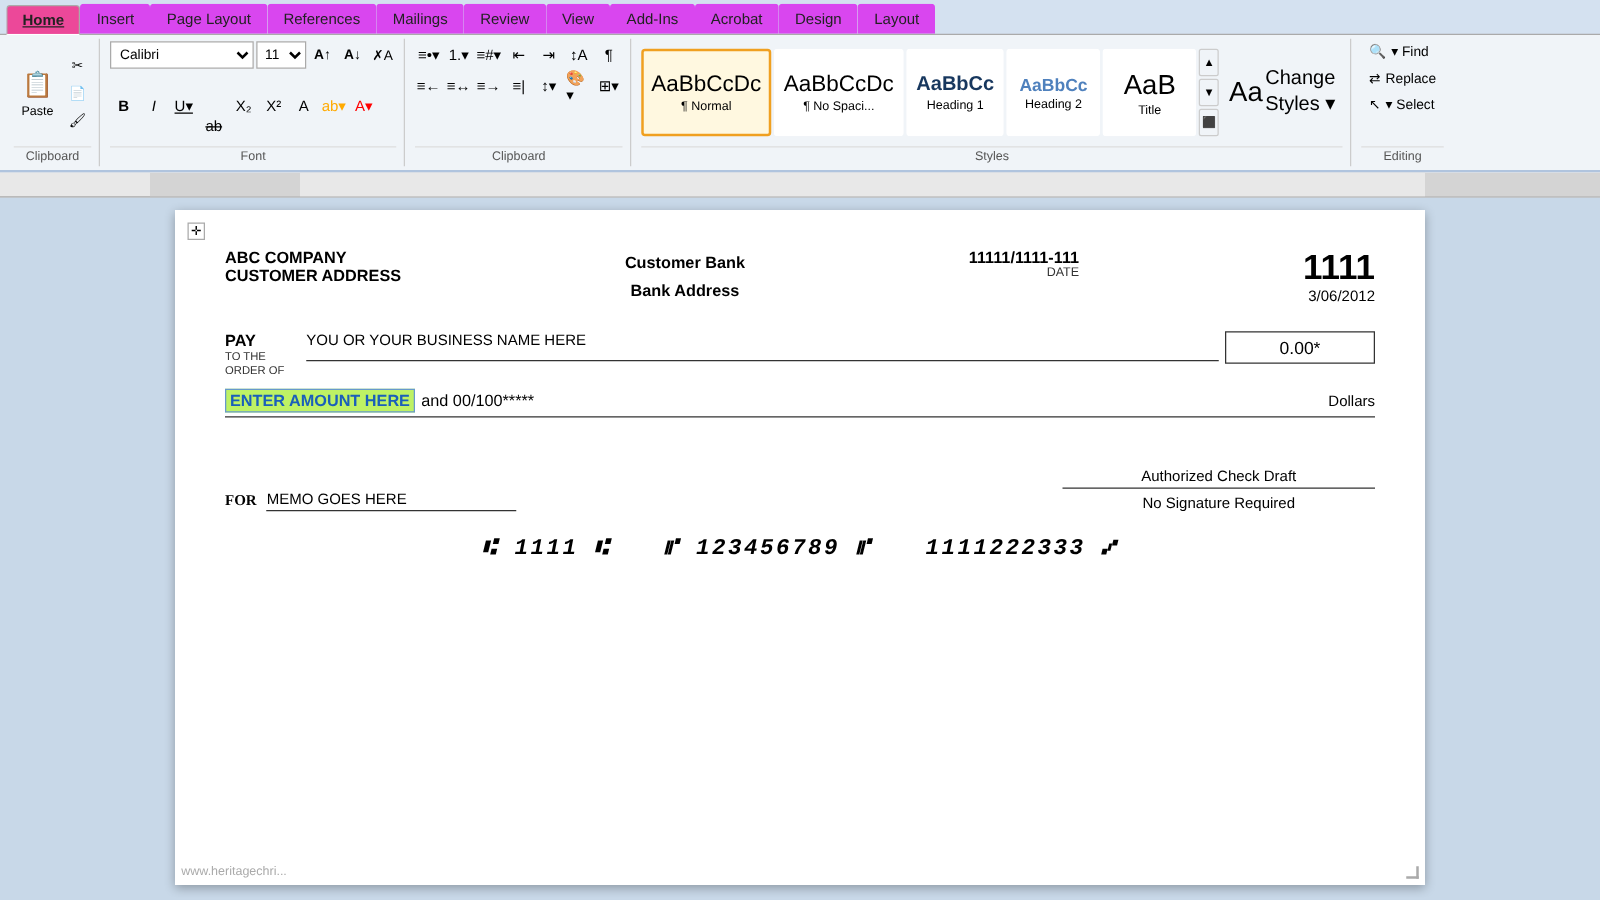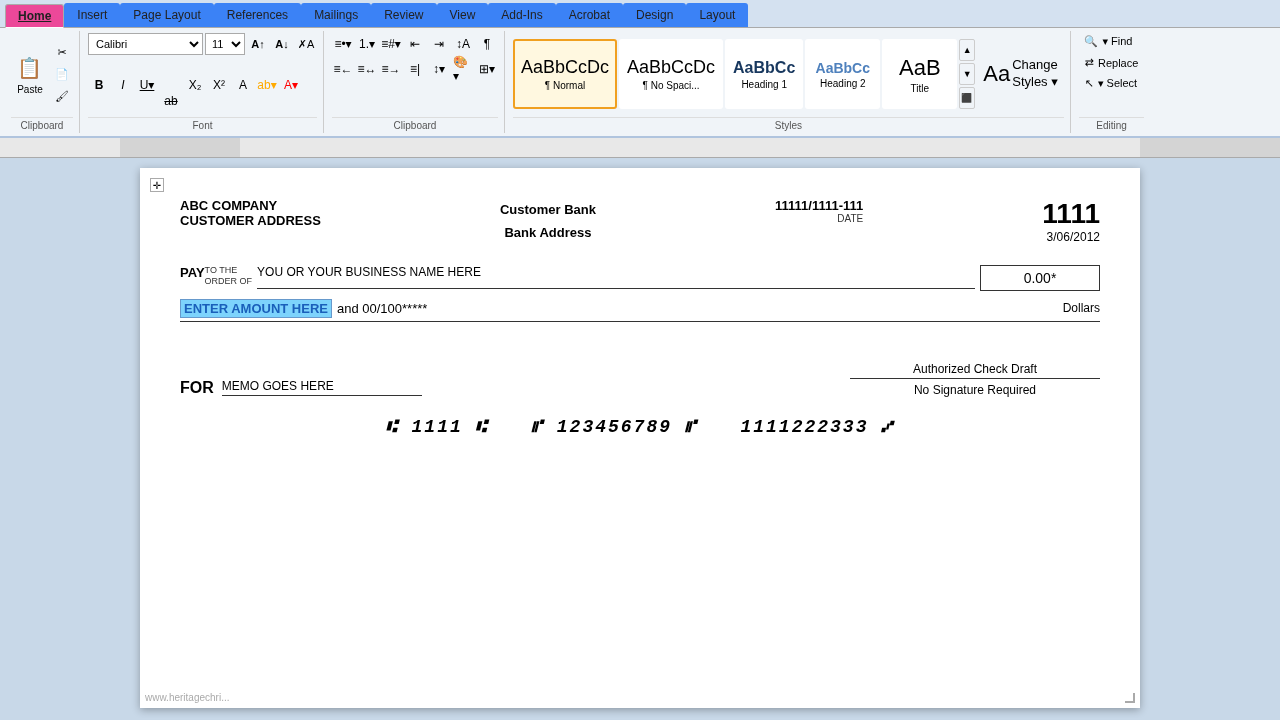--- a/index.html
+++ b/index.html
@@ -1,18 +1,18 @@
 <!DOCTYPE html>
 <html><head>
   <meta charset="utf-8">
   <style>
     * { margin: 0; padding: 0; box-sizing: border-box; }
     body { font-family: 'Segoe UI', Tahoma, Geneva, Verdana, sans-serif; background: #c8d8e8; width: 1280px; height: 720px; overflow: hidden; font-size: 12px; }
     .tabs-bar { display: flex; background: #d4e1f0; border-bottom: 1px solid #aaa; padding-top: 3px; padding-left: 5px; }
-    .tab { padding: 4px 12px; cursor: pointer; border-radius: 3px 3px 0 0; font-size: 12px; color: #222; background: #3b82f6; border: 1px solid transparent; border-bottom: none; }
+    .tab { padding: 4px 12px; cursor: pointer; border-radius: 3px 3px 0 0; font-size: 12px; color: #222; background: #d946ef; border: 1px solid transparent; border-bottom: none; }
     .tab.active { background: #ec4899; border: 1px solid #aaa; border-bottom: 1px solid #fff; font-weight: bold; color: #222; position: relative; top: 1px; z-index: 2; text-decoration: underline; }
 
     .ribbon { background: #f0f4f8; border-bottom: 2px solid #b0c4de; display: flex; align-items: stretch; padding: 3px 5px; gap: 2px; height: 110px; }
     .ribbon-group { display: flex; flex-direction: column; align-items: center; border-right: 1px solid #ccc; padding: 2px 6px; min-width: fit-content; }
     .ribbon-group-content { display: flex; align-items: center; gap: 2px; flex: 1; }
     .ribbon-group-label { font-size: 10px; color: #555; margin-top: 2px; padding-top: 2px; border-top: 1px solid #ddd; width: 100%; text-align: center; }
 
     
     .big-btn { display: flex; flex-direction: column; align-items: center; justify-content: center; cursor: pointer; padding: 3px 5px; border-radius: 3px; font-size: 10px; gap: 2px; }
     .big-icon { width: 28px; height: 28px; display: flex; align-items: center; justify-content: center; font-size: 20px; }
@@ -164,21 +164,21 @@
         <span class="style-label">Title</span>
       </div>
       <div style="display:flex;flex-direction:column;gap:2px;">
         <div class="arrow-btn">▲</div>
         <div class="arrow-btn">▼</div>
         <div class="arrow-btn">⬛</div>
       </div>
 
       <div class="change-styles-btn">
         <div style="font-size:22px;">Aa</div>
-        <div style="font-size:13px;text-align:right;line-height:1.3;">Change<br>Styles ▾</div>
+        <div style="font-size:16px;text-align:right;line-height:1.3;">Change<br>Styles ▾</div>
       </div>
     </div>
     <div class="ribbon-group-label">Styles</div>
   </div>
 
   <div class="ribbon-group" style="border-right:none;">
     <div class="ribbon-group-content" style="flex-direction:column;gap:4px;align-items:flex-start;">
       <div class="editing-btn">
         <span>🔍</span>
         <span>▾ Find</span>
@@ -226,37 +226,37 @@
         <div style="font-size:13px;font-weight:bold;">11111/1111-111</div>
         <div style="font-size:10px;color:#333;">DATE</div>
       </div>
       <div style="text-align:right;">
         <div class="check-number">1111</div>
         <div style="font-size:12px;">3/06/2012</div>
       </div>
     </div>
 
     <div style="display:flex;align-items:flex-start;margin-top:10px;gap:5px;">
-      <div style="display:flex;flex-direction:row;min-width:60px;">
+      <div style="display:flex;flex-direction:column;min-width:60px;">
         <span style="font-weight:bold;font-size:13px;">PAY</span>
         <span style="font-size:9px;line-height:1.3;color:#333;">TO THE<br>ORDER OF</span>
       </div>
       <div style="flex:1;border-bottom:1px solid #333;padding-bottom:3px;font-size:12px;min-height:24px;">YOU OR YOUR BUSINESS NAME HERE</div>
       <div style="border:1px solid #333;padding:4px 10px;font-size:14px;min-width:120px;text-align:center;">0.00*</div>
     </div>
 
     <div style="display:flex;align-items:center;margin-top:8px;gap:5px;border-bottom:1px solid #333;padding-bottom:3px;">
-      <span style="color:#1a5fba;font-weight:bold;font-size:13px;background:#7dd3fc;padding:1px 3px;border:1px solid #6699cc;">ENTER AMOUNT HERE</span>
+      <span style="color:#1a5fba;font-weight:bold;font-size:13px;background:#bef264;padding:1px 3px;border:1px solid #6699cc;">ENTER AMOUNT HERE</span>
       <span style="font-size:13px;">and 00/100*****</span>
       <span style="font-size:12px;margin-left:auto;">Dollars</span>
     </div>
 
     <div style="display:flex;justify-content:space-between;margin-top:40px;align-items:flex-end;">
       <div style="display:flex;align-items:center;gap:8px;">
-        <span style="font-size:16px;font-weight:bold;">FOR</span>
+        <span style="font-size:12px;font-weight:bold;font-family:Liberation Serif, serif;">FOR</span>
         <span style="border-bottom:1px solid #333;min-width:200px;padding-bottom:2px;font-size:12px;">MEMO GOES HERE</span>
       </div>
       <div style="text-align:center;">
         <div style="font-size:12px;">Authorized Check Draft</div>
         <div style="font-size:12px;border-top:1px solid #333;padding-top:4px;min-width:250px;margin-top:2px;">No Signature Required</div>
       </div>
     </div>
 
     <div class="micr-line">
       <span class="micr-section">⑆ 1111 ⑆</span>

